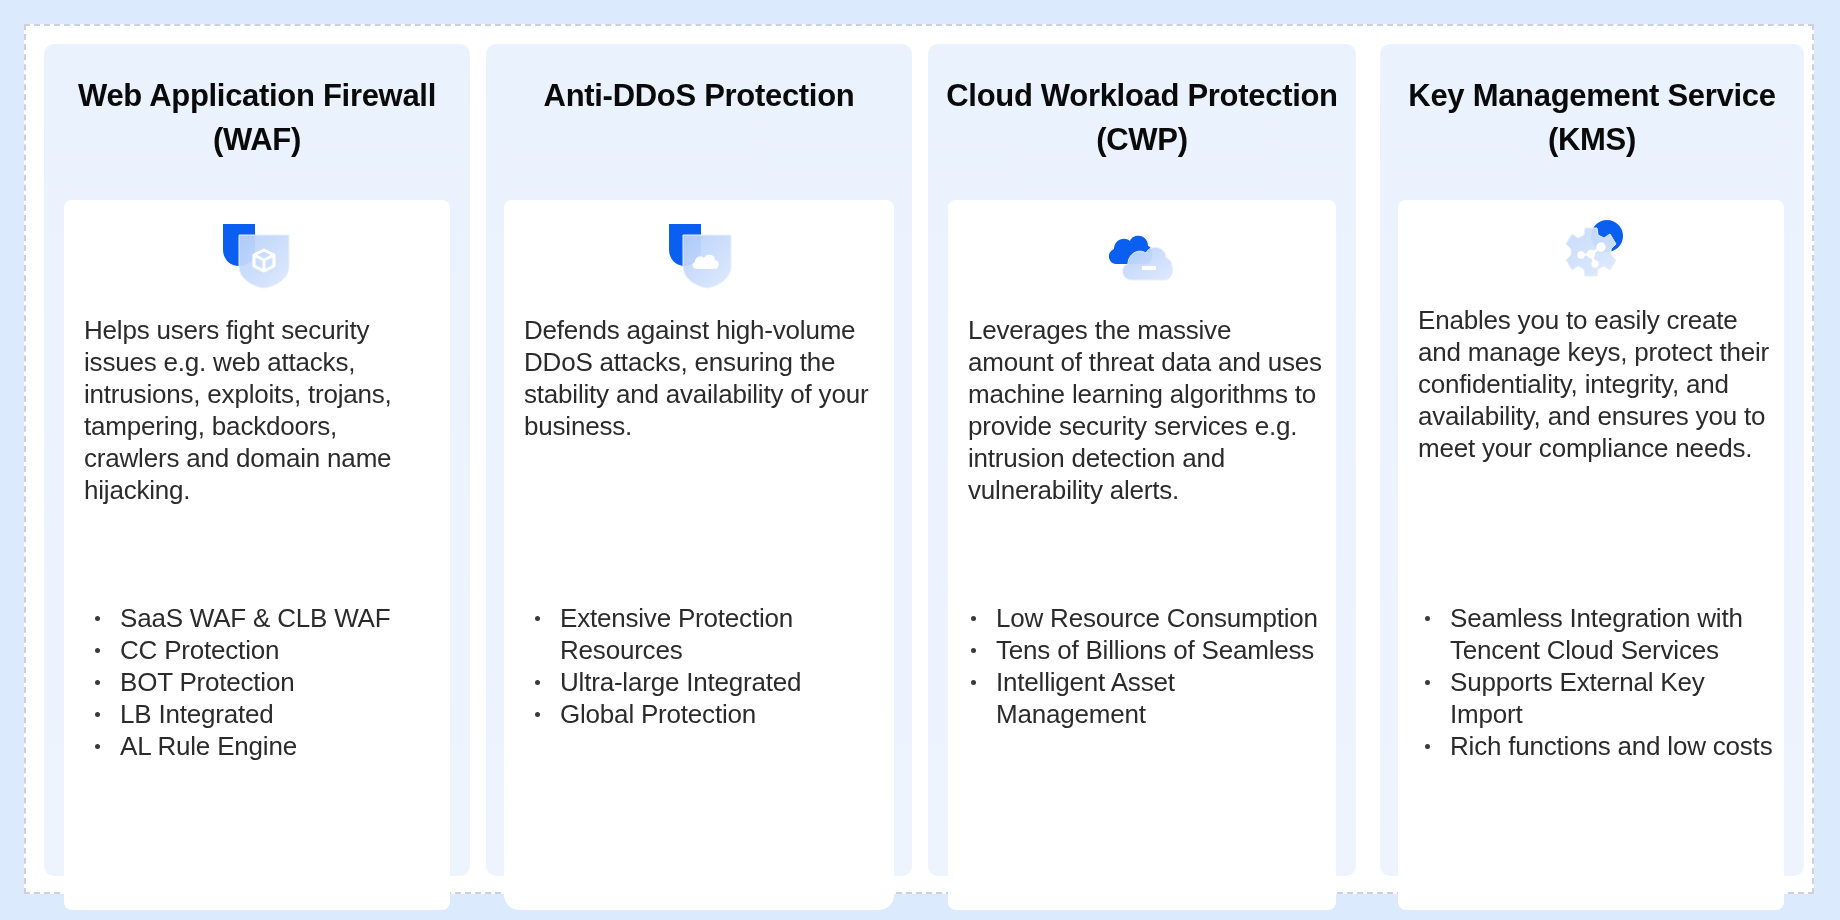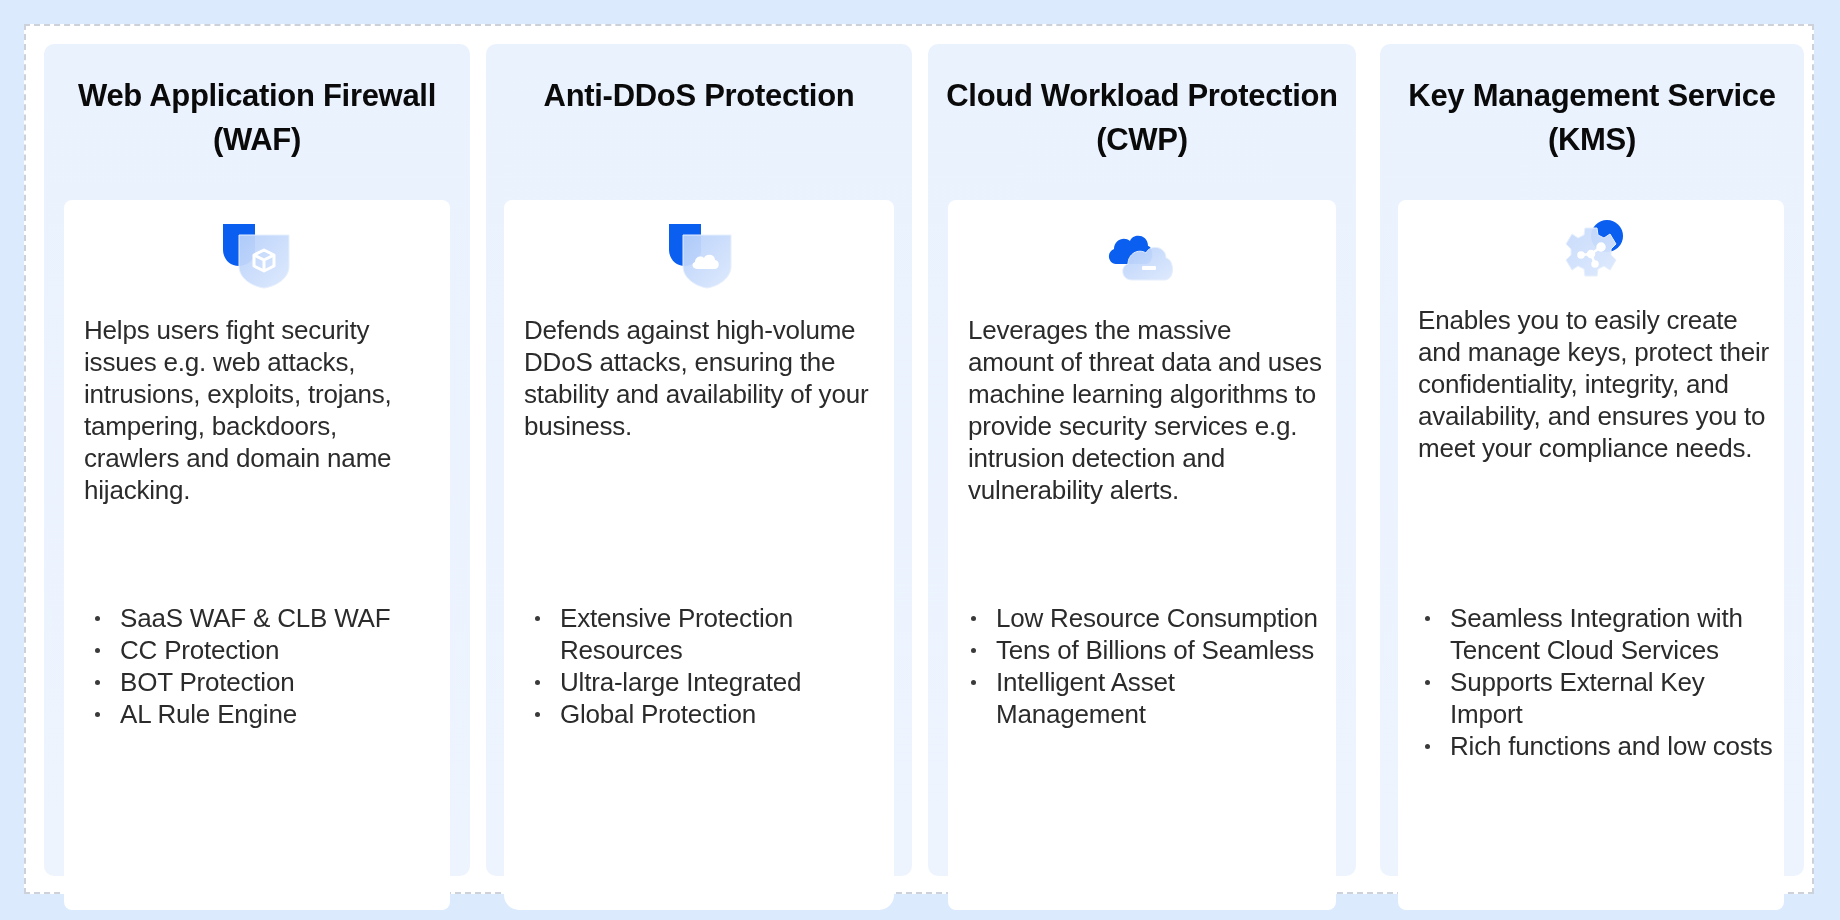--- a/index.html
+++ b/index.html
@@ -71,20 +71,21 @@
         </g>
       </svg>
     </div>
     <div class="desc-text" style="top:114px;">Helps users fight security issues e.g. web attacks, intrusions, exploits, trojans, tampering, backdoors, crawlers and  domain name hijacking.</div>
   </div>
   <div class="card feat">
     <ul class="feat-list">
       <li><span class="dot"></span><span>SaaS WAF &amp; CLB WAF</span></li>
       <li><span class="dot"></span><span>CC Protection</span></li>
       <li><span class="dot"></span><span>BOT Protection</span></li>
+      <li><span class="dot"></span><span>LB Integrated</span></li>
       <li><span class="dot"></span><span>AL Rule Engine</span></li>
     </ul>
   </div>
 </div>
 
 <div class="col" style="left:486px;width:426px;">
   <div class="col-title">Anti-DDoS  Protection</div>
   <div class="card desc" style="left:18px;right:18px;">
     <div class="icon-wrap">
       <svg width="72" height="68" viewBox="0 0 72 68">

